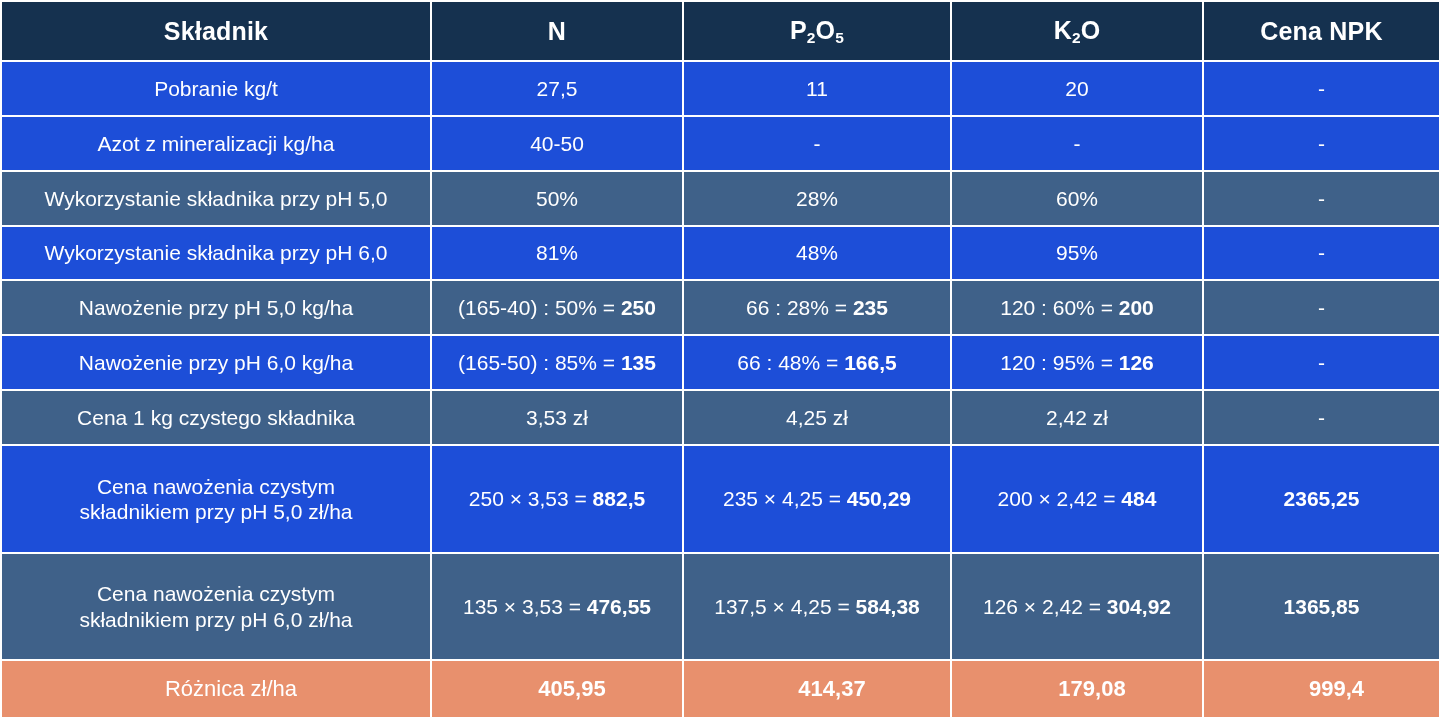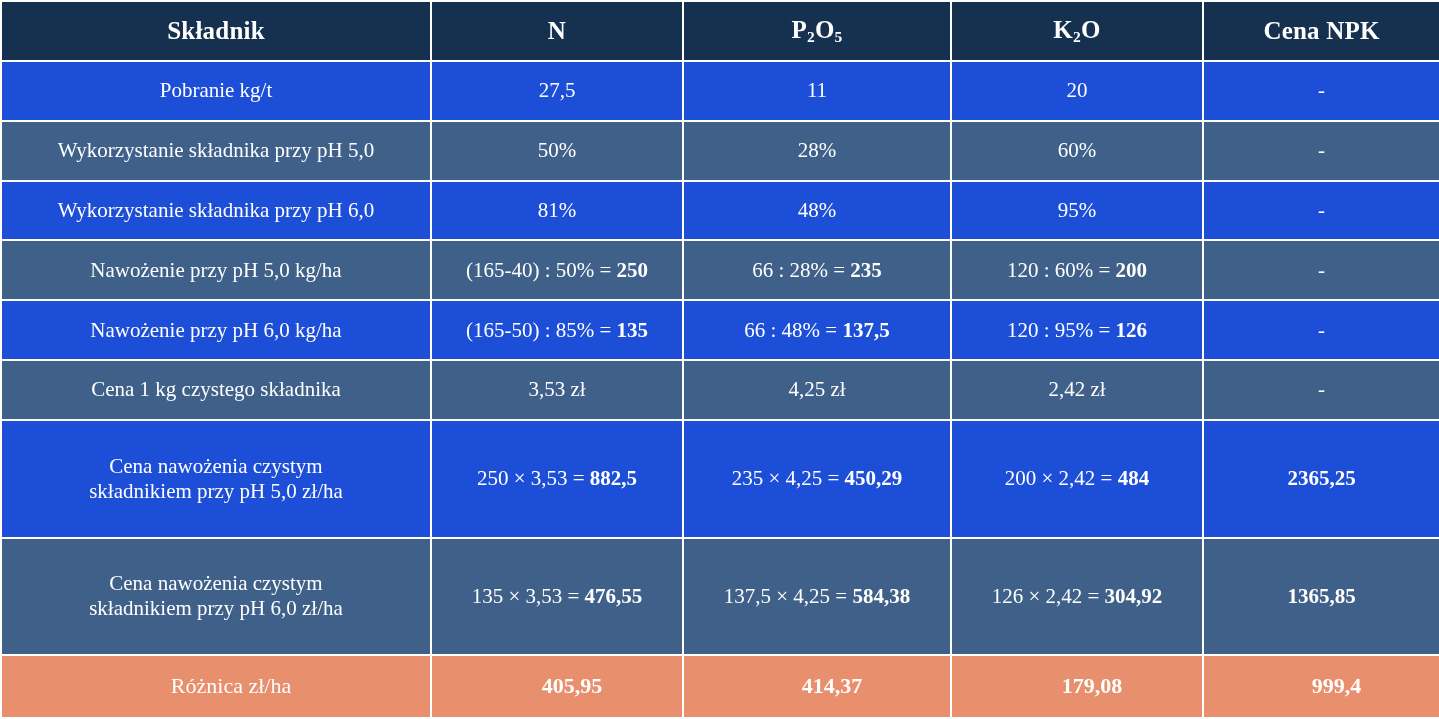--- a/index.html
+++ b/index.html
@@ -10,21 +10,20 @@
   body {
     width: 1439px;
     height: 719px;
     font-family: "Liberation Sans", sans-serif;
     overflow: hidden;
   }
   #table-wrap {
     width: 1439px;
     height: 539px;
     box-sizing: border-box;
-    font-family: Liberation Serif, serif;
   }
   table.npk {
     border-collapse: separate;
     border-spacing: 2px;
     width: 1439px;
     height: 719px;
     table-layout: fixed;
     margin: 0;
   }
   table.npk td, table.npk th {
@@ -100,20 +99,27 @@
     </thead>
     <tbody id="tbody">
         <tr>
           <td class="label light">Pobranie kg/t</td>
           <td class="val light">27,5</td>
           <td class="val light">11</td>
           <td class="val light">20</td>
           <td class="val light">-</td>
         </tr>
         <tr>
+          <td class="label light">Azot z mineralizacji kg/ha</td>
+          <td class="val light">40-50</td>
+          <td class="val light">-</td>
+          <td class="val light">-</td>
+          <td class="val light">-</td>
+        </tr>
+        <tr>
           <td class="label dark">Wykorzystanie składnika przy pH 5,0</td>
           <td class="val dark">50%</td>
           <td class="val dark">28%</td>
           <td class="val dark">60%</td>
           <td class="val dark">-</td>
         </tr>
         <tr>
           <td class="label light">Wykorzystanie składnika przy pH 6,0</td>
           <td class="val light">81%</td>
           <td class="val light">48%</td>
@@ -123,21 +129,21 @@
         <tr>
           <td class="label dark">Nawożenie przy pH 5,0 kg/ha</td>
           <td class="val dark">(165-40) : 50% = <b>250</b></td>
           <td class="val dark">66 : 28% = <b>235</b></td>
           <td class="val dark">120 : 60% = <b>200</b></td>
           <td class="val dark">-</td>
         </tr>
         <tr>
           <td class="label light">Nawożenie przy pH 6,0 kg/ha</td>
           <td class="val light">(165-50) : 85% = <b>135</b></td>
-          <td class="val light">66 : 48% = <b>137,5</b></td>
+          <td class="val light">66 : 48% = <b>166,5</b></td>
           <td class="val light">120 : 95% = <b>126</b></td>
           <td class="val light">-</td>
         </tr>
         <tr>
           <td class="label dark">Cena 1 kg czystego składnika</td>
           <td class="val dark">3,53 zł</td>
           <td class="val dark">4,25 zł</td>
           <td class="val dark">2,42 zł</td>
           <td class="val dark">-</td>
         </tr>

